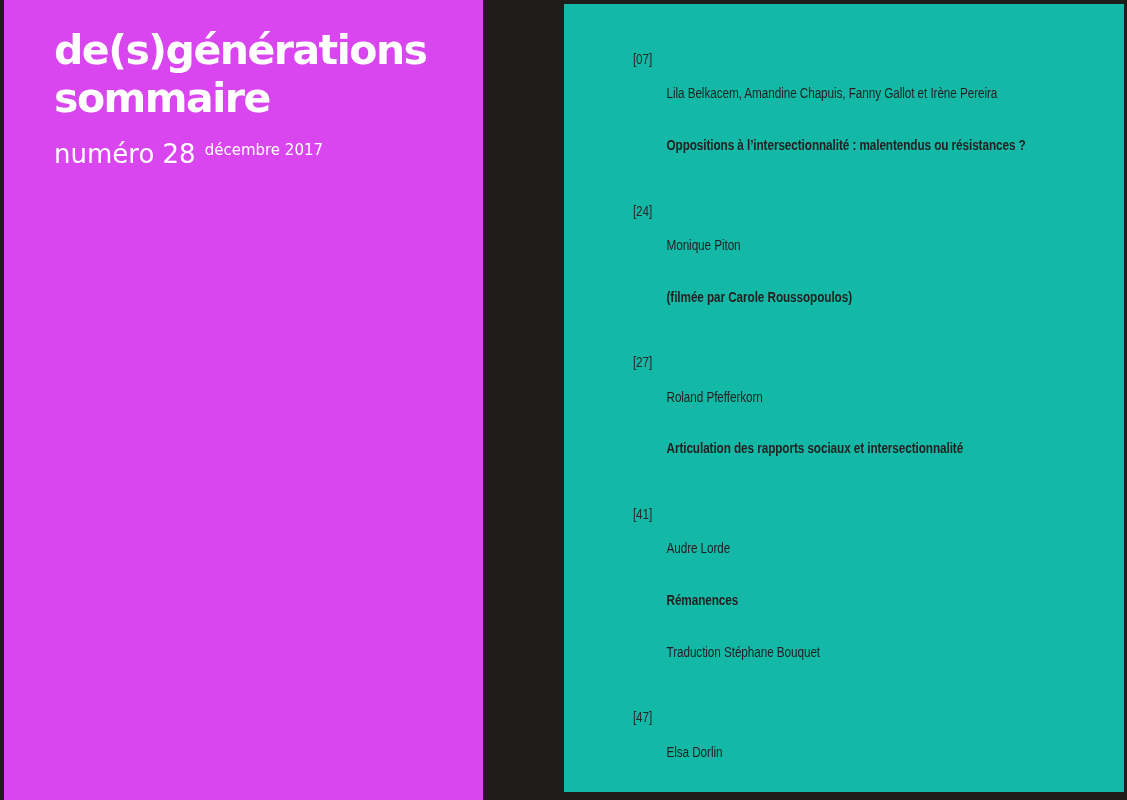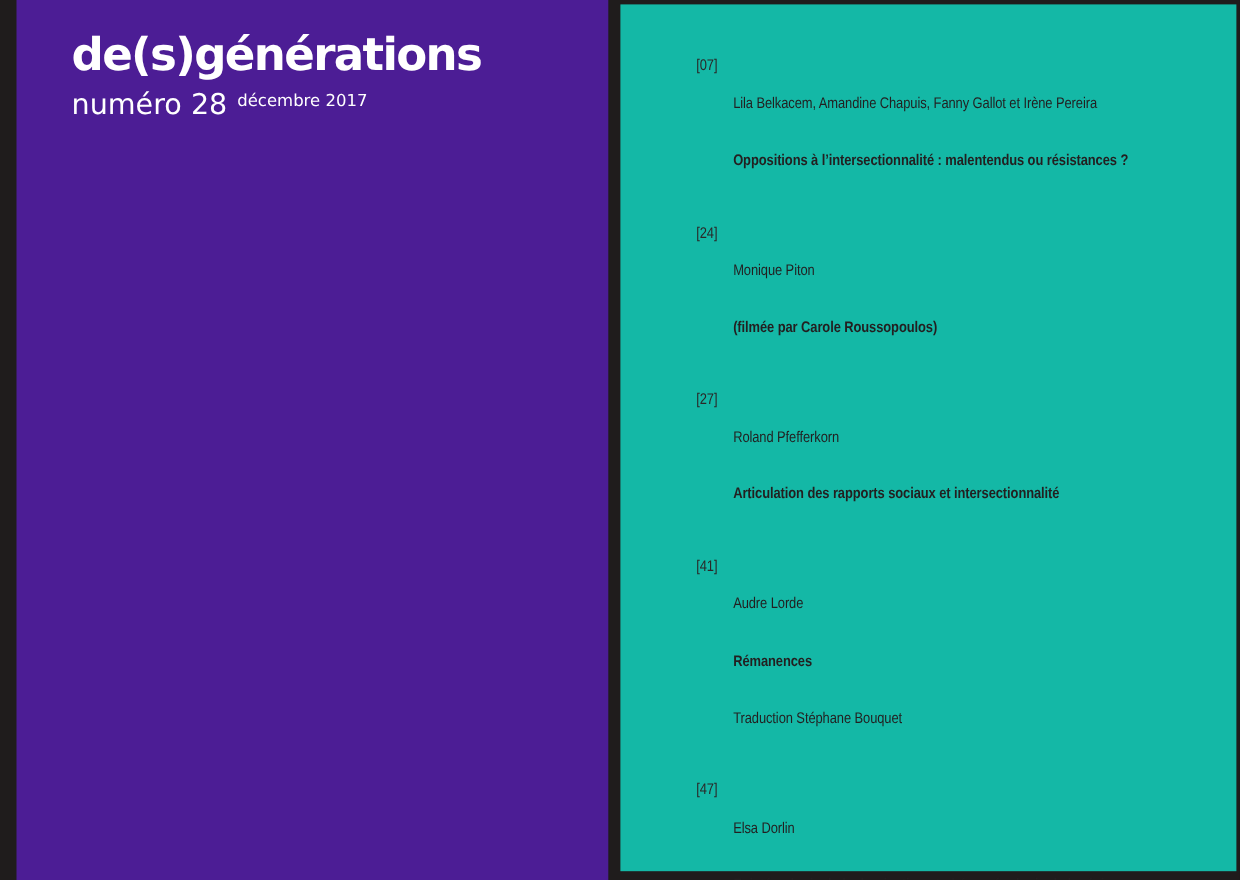--- a/index.html
+++ b/index.html
@@ -6,23 +6,23 @@
   body {
     width: 1127px; height: 800px;
     background: #1f1c1c;
     position: relative;
     overflow: hidden;
     font-family: "Liberation Sans", sans-serif;
   }
 
   
   .left-page {
-    position: absolute; left: 15px; top: 0;
-    width: 538px; height: 800px;
-    background: #4c1d95;
+    position: absolute; left: 4px; top: 0;
+    width: 479px; height: 800px;
+    background: #d946ef;
     color: #ffffff;
   }
   .cover-inner { padding: 26px 0 0 50px; }
   .cover-title {
     font-family: "DejaVu Sans", sans-serif;
     font-weight: bold;
     font-size: 41px;
     line-height: 48px;
     letter-spacing: -1.5px;
     margin: 0;
@@ -31,21 +31,21 @@
     font-family: "DejaVu Sans", sans-serif;
     font-weight: normal;
     font-size: 30px;
     letter-spacing: -0.5px;
     margin-top: 17px;
   }
   .cover-issue {
     font-family: "DejaVu Sans", sans-serif;
     font-weight: normal;
     font-size: 26px;
-    margin-top: 7px;
+    margin-top: 17px;
   }
   .cover-date {
     font-size: 15px;
     position: relative;
     top: -8px;
     margin-left: 9px;
   }
 
   
   .right-page {
@@ -81,20 +81,21 @@
   .author { font-weight: normal; }
   .title { font-weight: bold; }
   .note { font-weight: normal; }
 </style>
 </head>
 <body>
 
 <div class="left-page">
   <div class="cover-inner">
     <div class="cover-title">de(s)générations</div>
+    <div class="cover-title">sommaire</div>
     <div class="cover-issue"><span>numéro 28</span><span class="cover-date">décembre 2017</span></div>
   </div>
 </div>
 
 <div class="right-page">
   <div class="toc">
 
     <div class="entry">
       <span class="pageno">[07]</span>
       <div class="entry-body">

